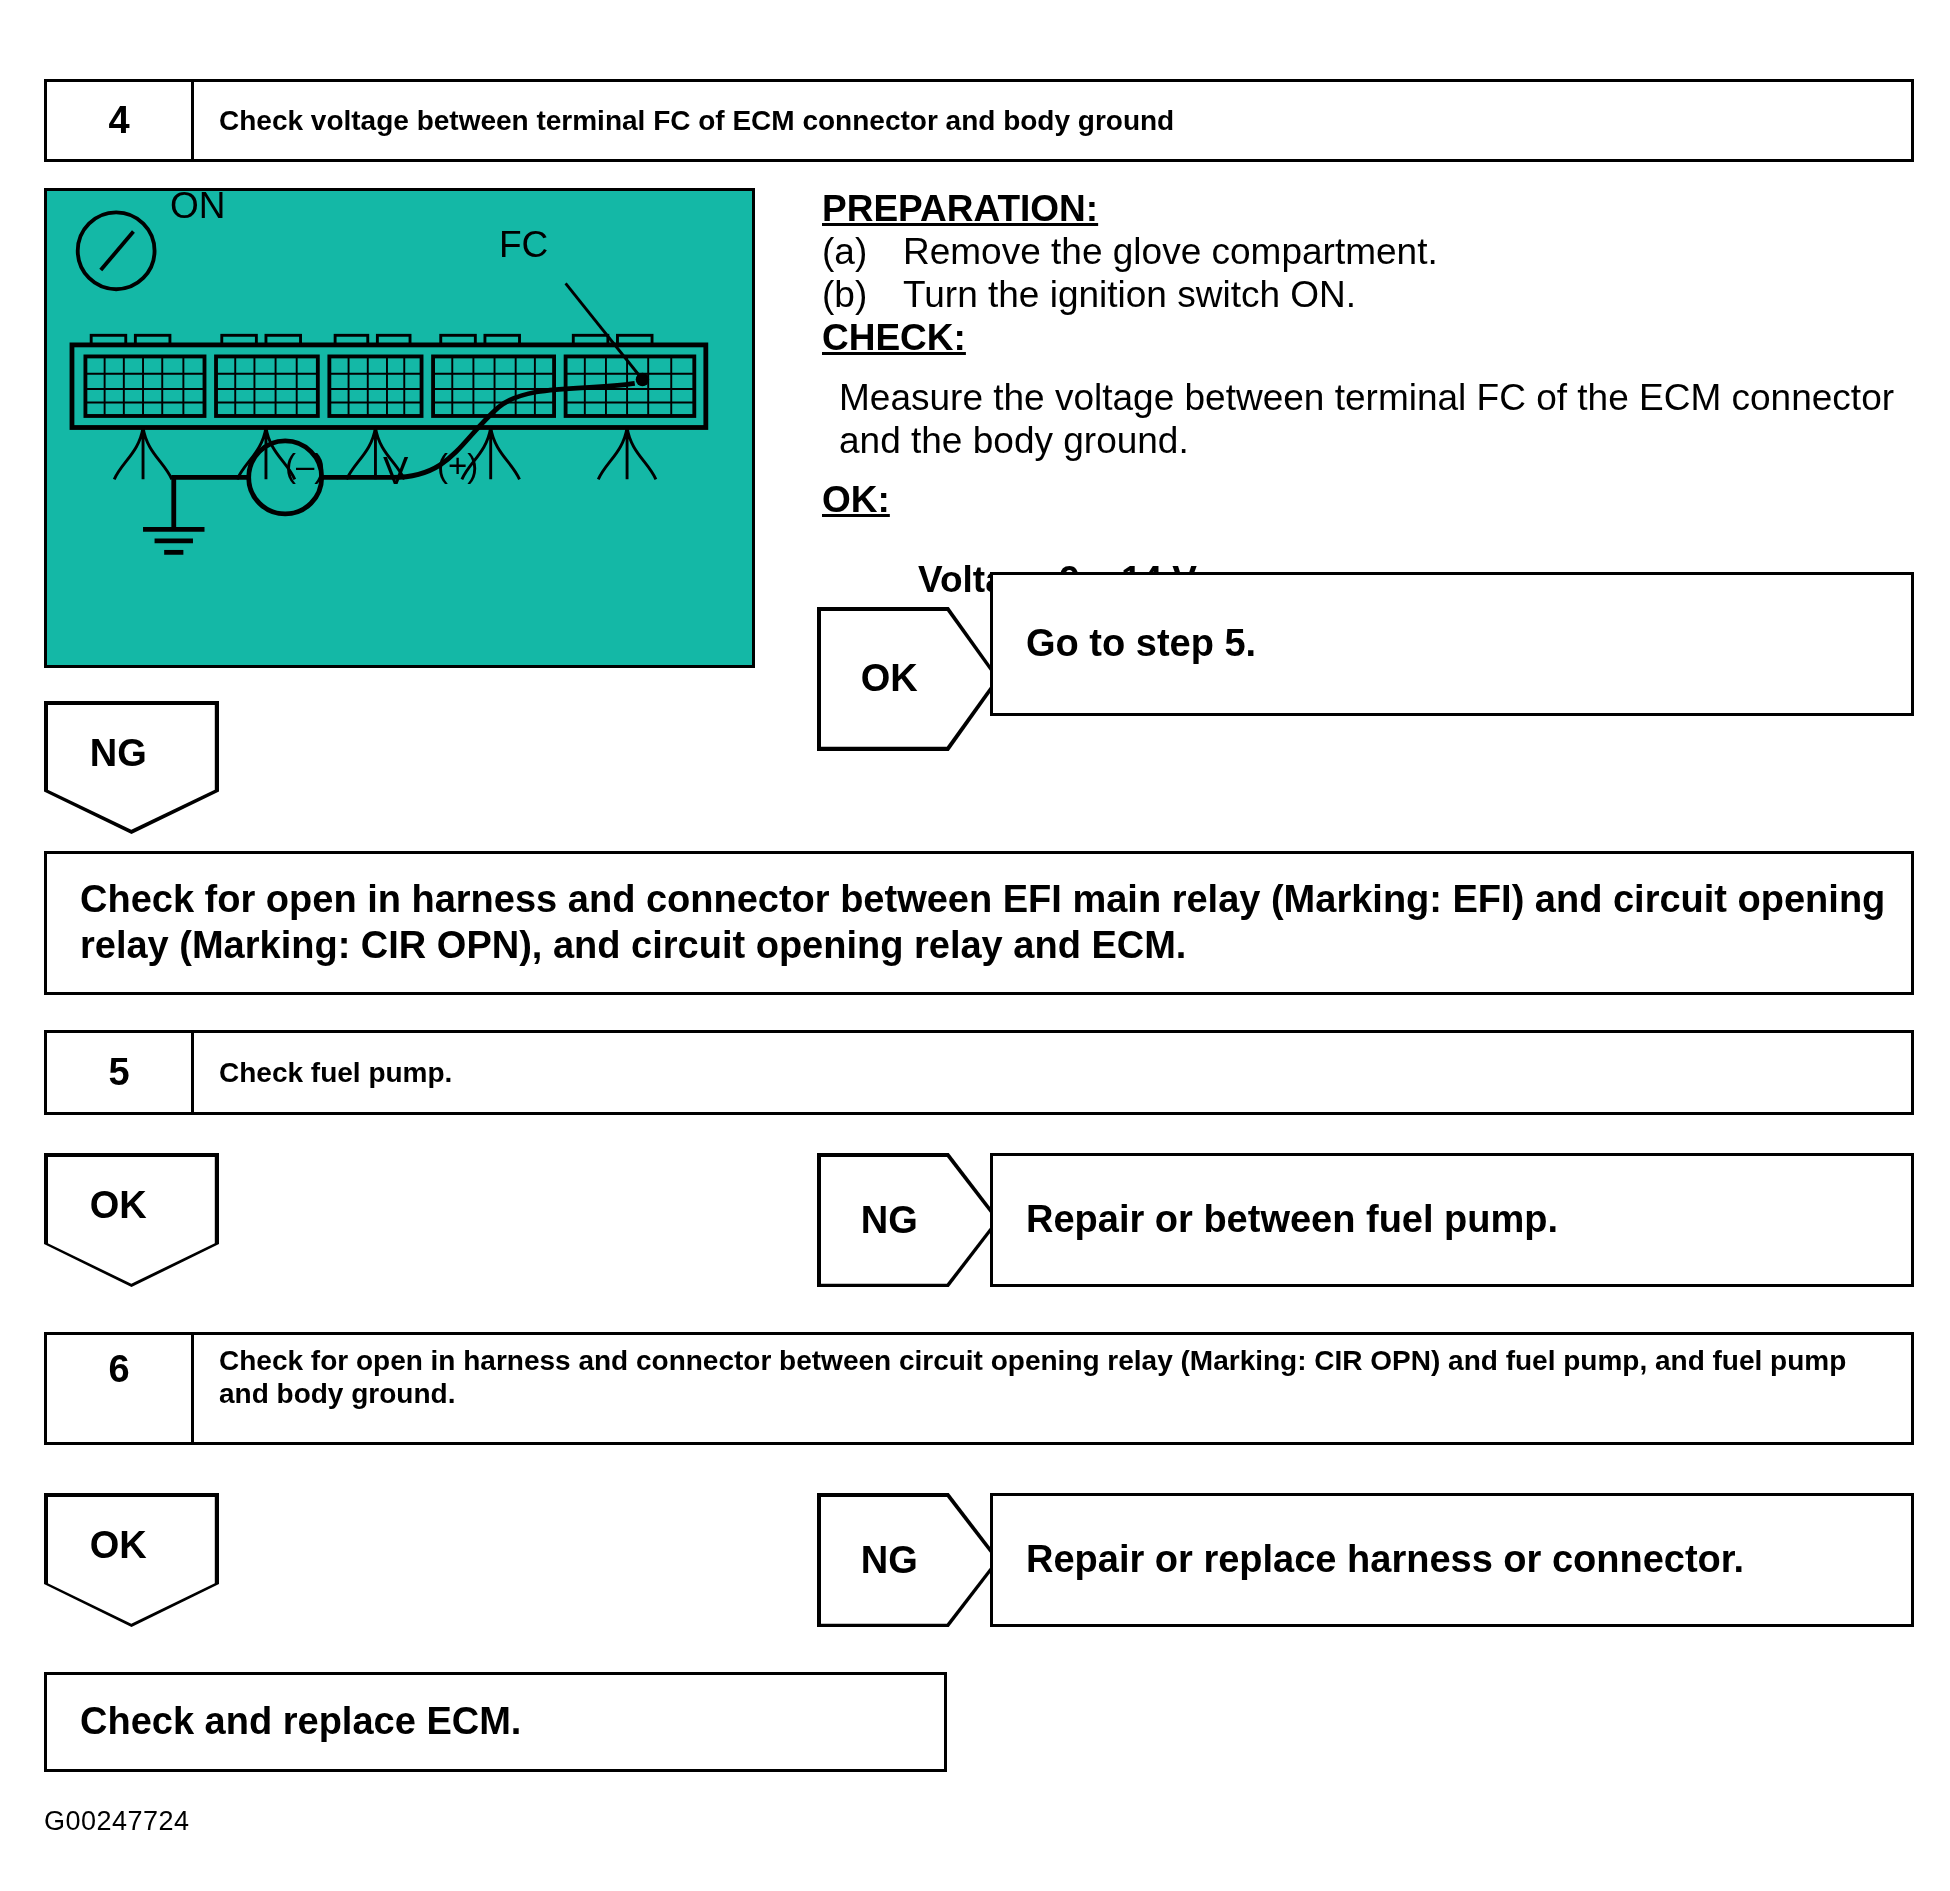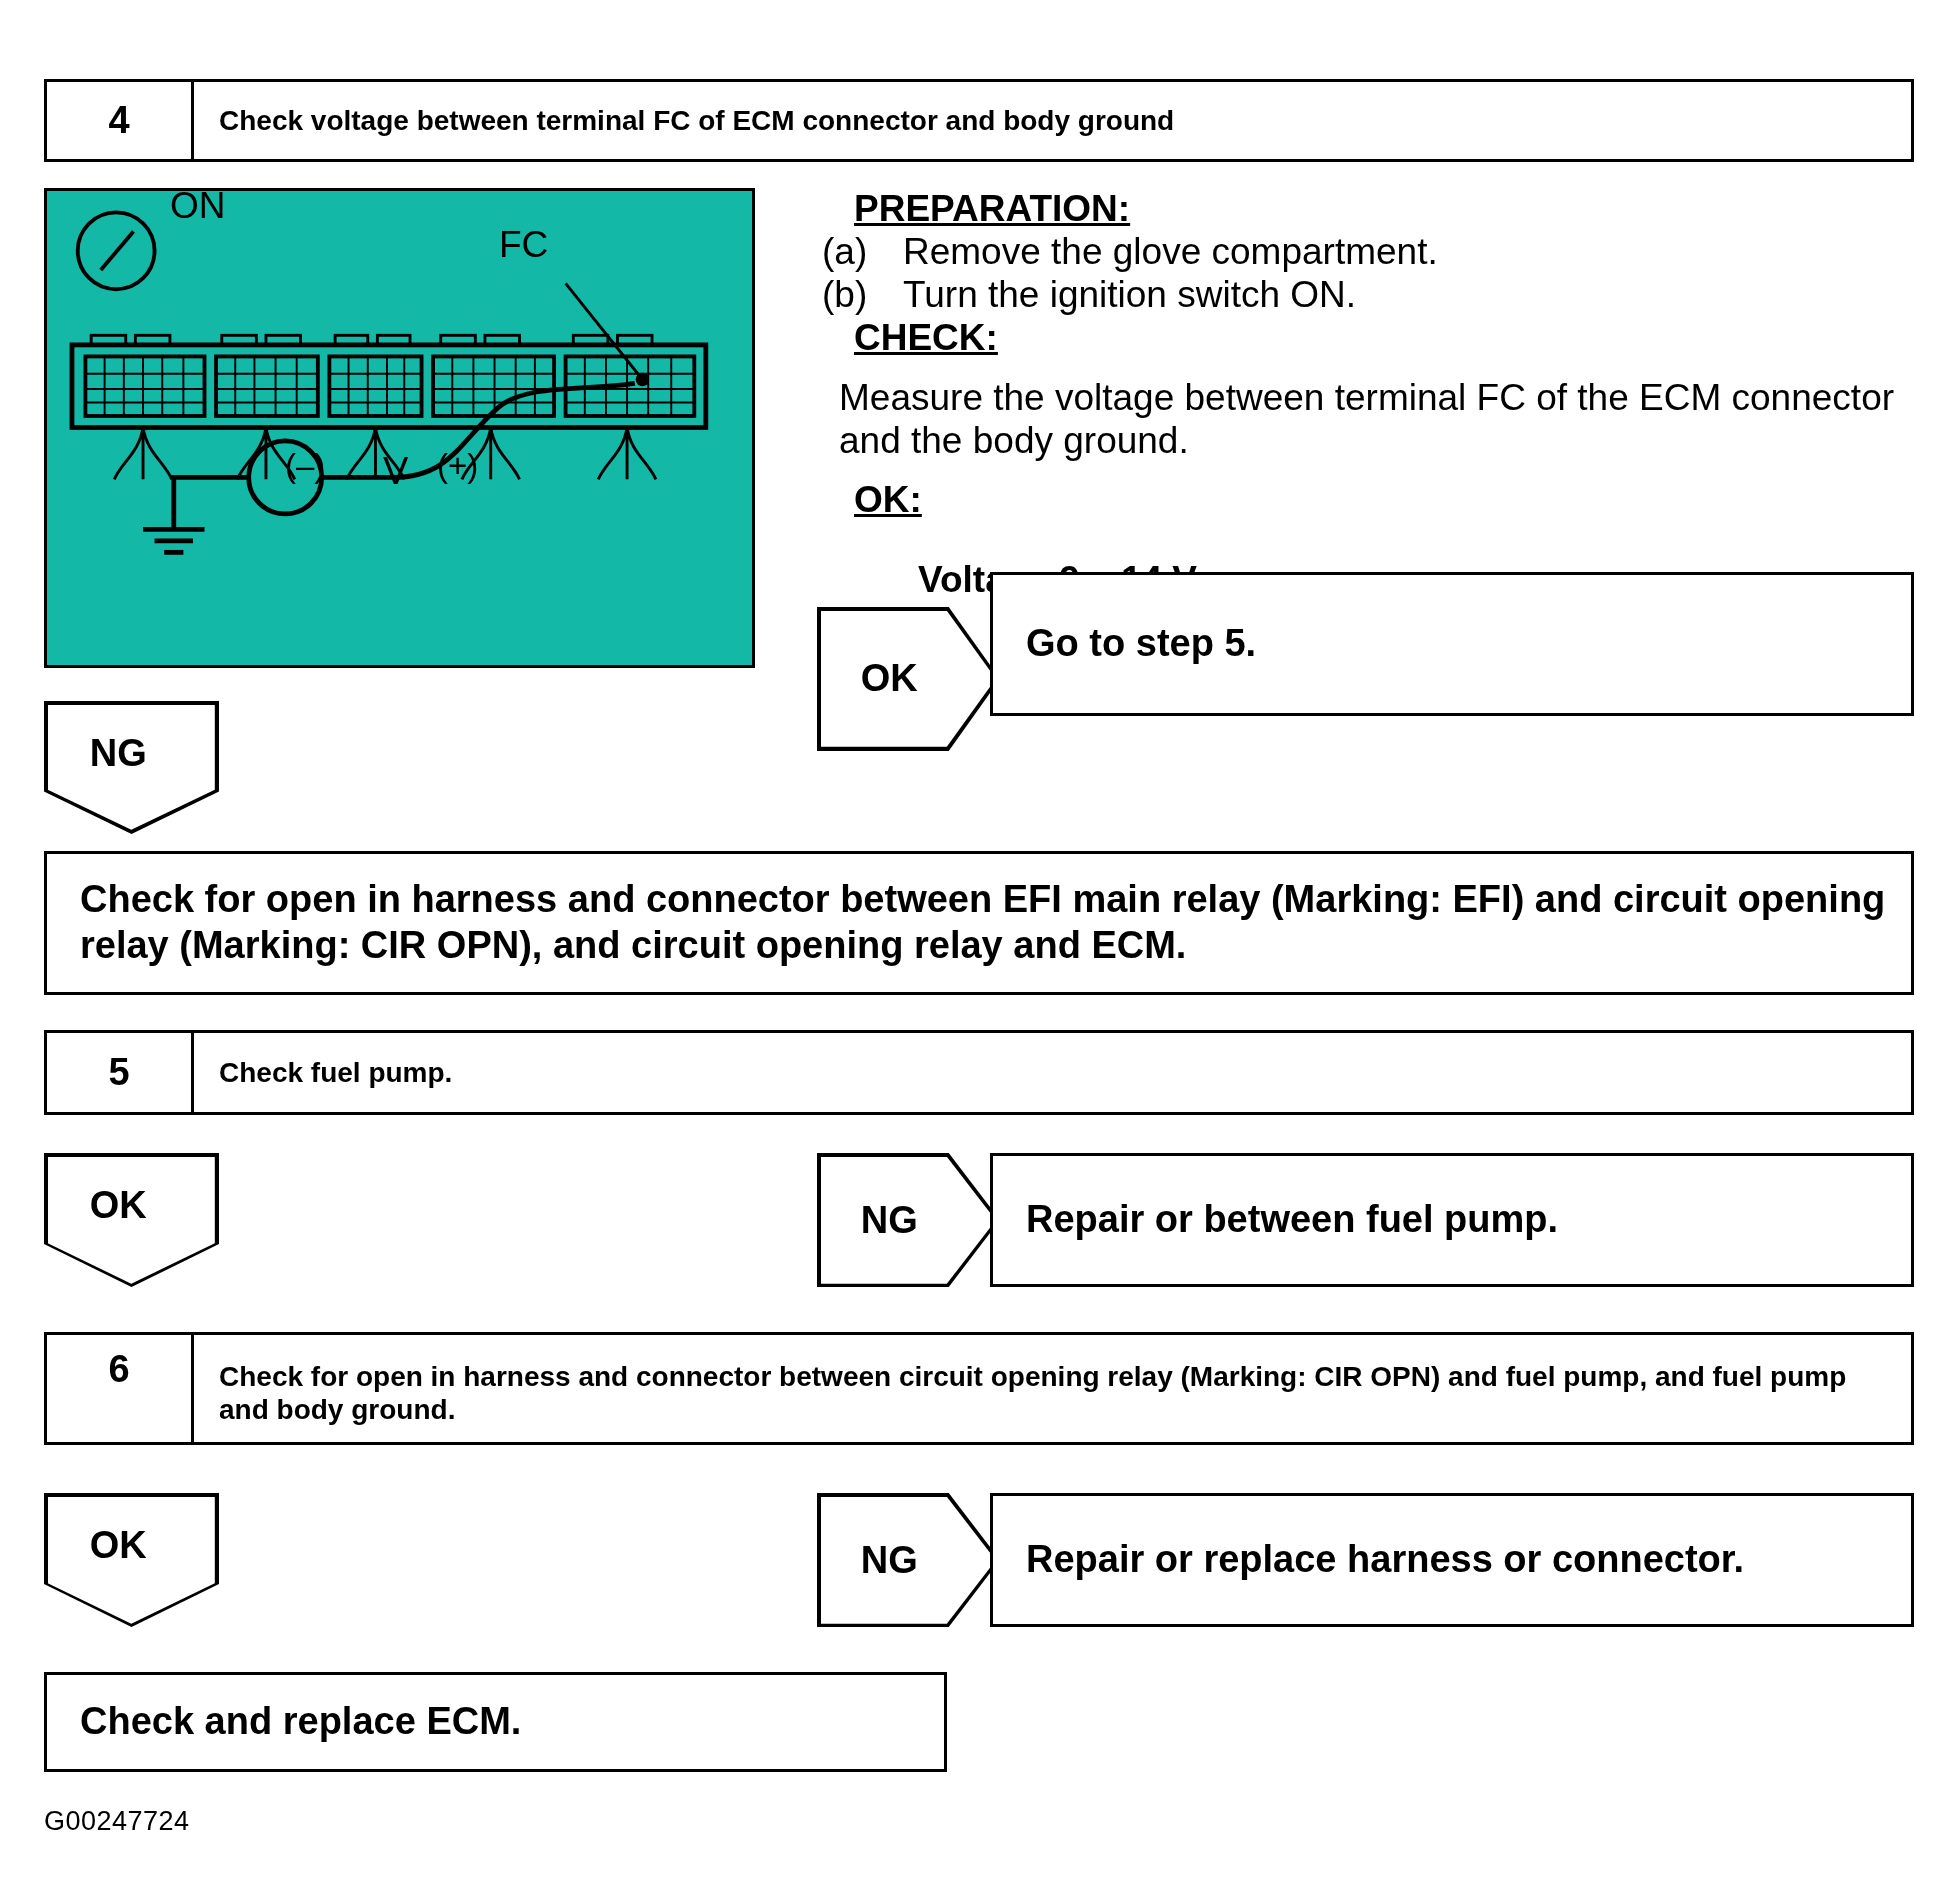--- a/index.html
+++ b/index.html
@@ -100,21 +100,20 @@
   
   .instr {
     position: absolute;
     font-size: 37px;
     line-height: 1.16;
   }
   .instr .hdr {
     font-weight: bold;
     text-decoration: underline;
     display: block;
-    margin-left: 32px;
   }
   .instr .row {
     display: flex;
   }
   .instr .row .lbl {
     width: 81px;
     flex: 0 0 81px;
   }
   .instr p { margin: 17px; }
   .volt {
@@ -306,21 +305,21 @@
     <div class="arrow-right-inner" style="left:3.8px; top:3.8px; width:175px; height:127px;">
       <span>NG</span>
     </div>
   </div>
   <div class="box plain-box" style="left:990px; top:1153px; width:924px; height:134px;">
     <span>Repair or between fuel pump.</span>
   </div>
 
   <div class="box step-head" style="left:44px; top:1332px; width:1870px; height:113px;">
     <div class="step-num" style="align-items:flex-start; padding-top:13.4px;">6</div>
-    <div class="step-title" style="align-items:flex-start; padding-top:25px;">Check for open in harness and connector between circuit opening relay (Marking: CIR OPN) and fuel pump, and fuel pump and body ground.</div>
+    <div class="step-title" style="align-items:flex-start; padding-top:9px;">Check for open in harness and connector between circuit opening relay (Marking: CIR OPN) and fuel pump, and fuel pump and body ground.</div>
   </div>
 
   <div class="arrow-down-outer" style="left:44px; top:1493px; width:175px; height:134px;">
     <div class="arrow-down-inner" style="left:3.8px; top:3.8px; width:167px; height:127px;">
       <span>OK</span>
     </div>
   </div>
 
   <div class="arrow-right-outer" style="left:817px; top:1493px; width:183px; height:134px;">
     <div class="arrow-right-inner" style="left:3.8px; top:3.8px; width:175px; height:127px;">

